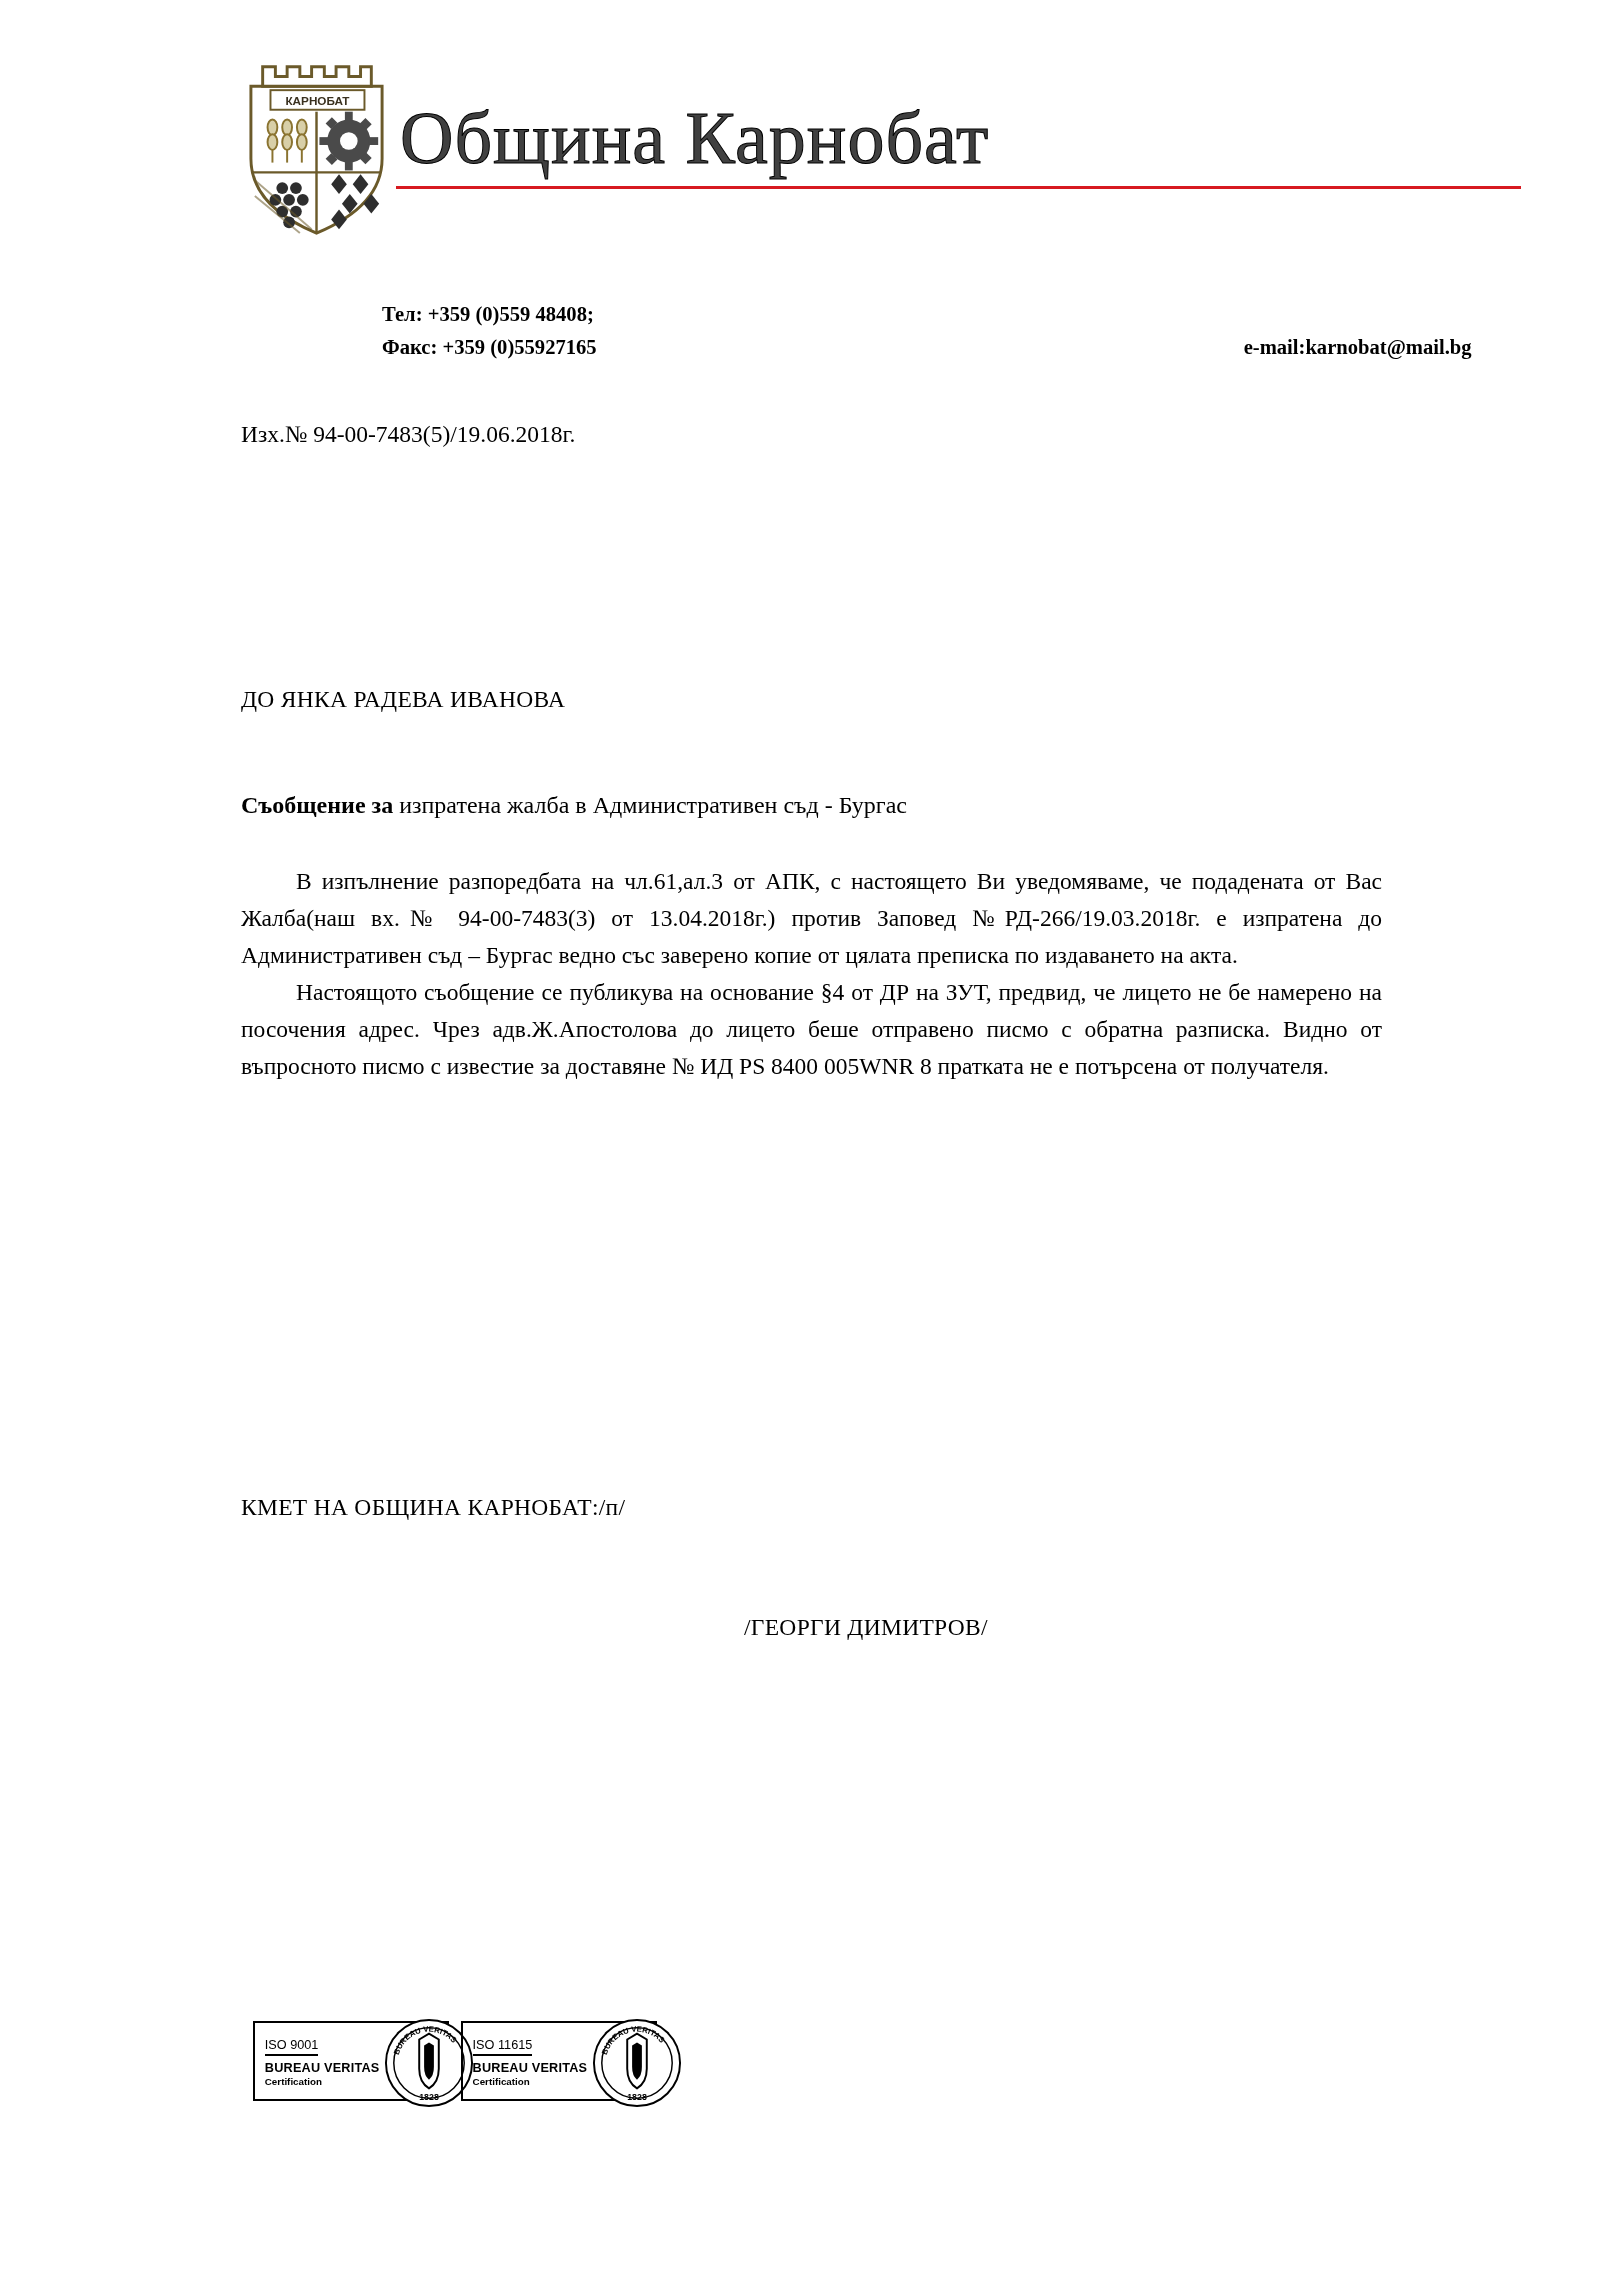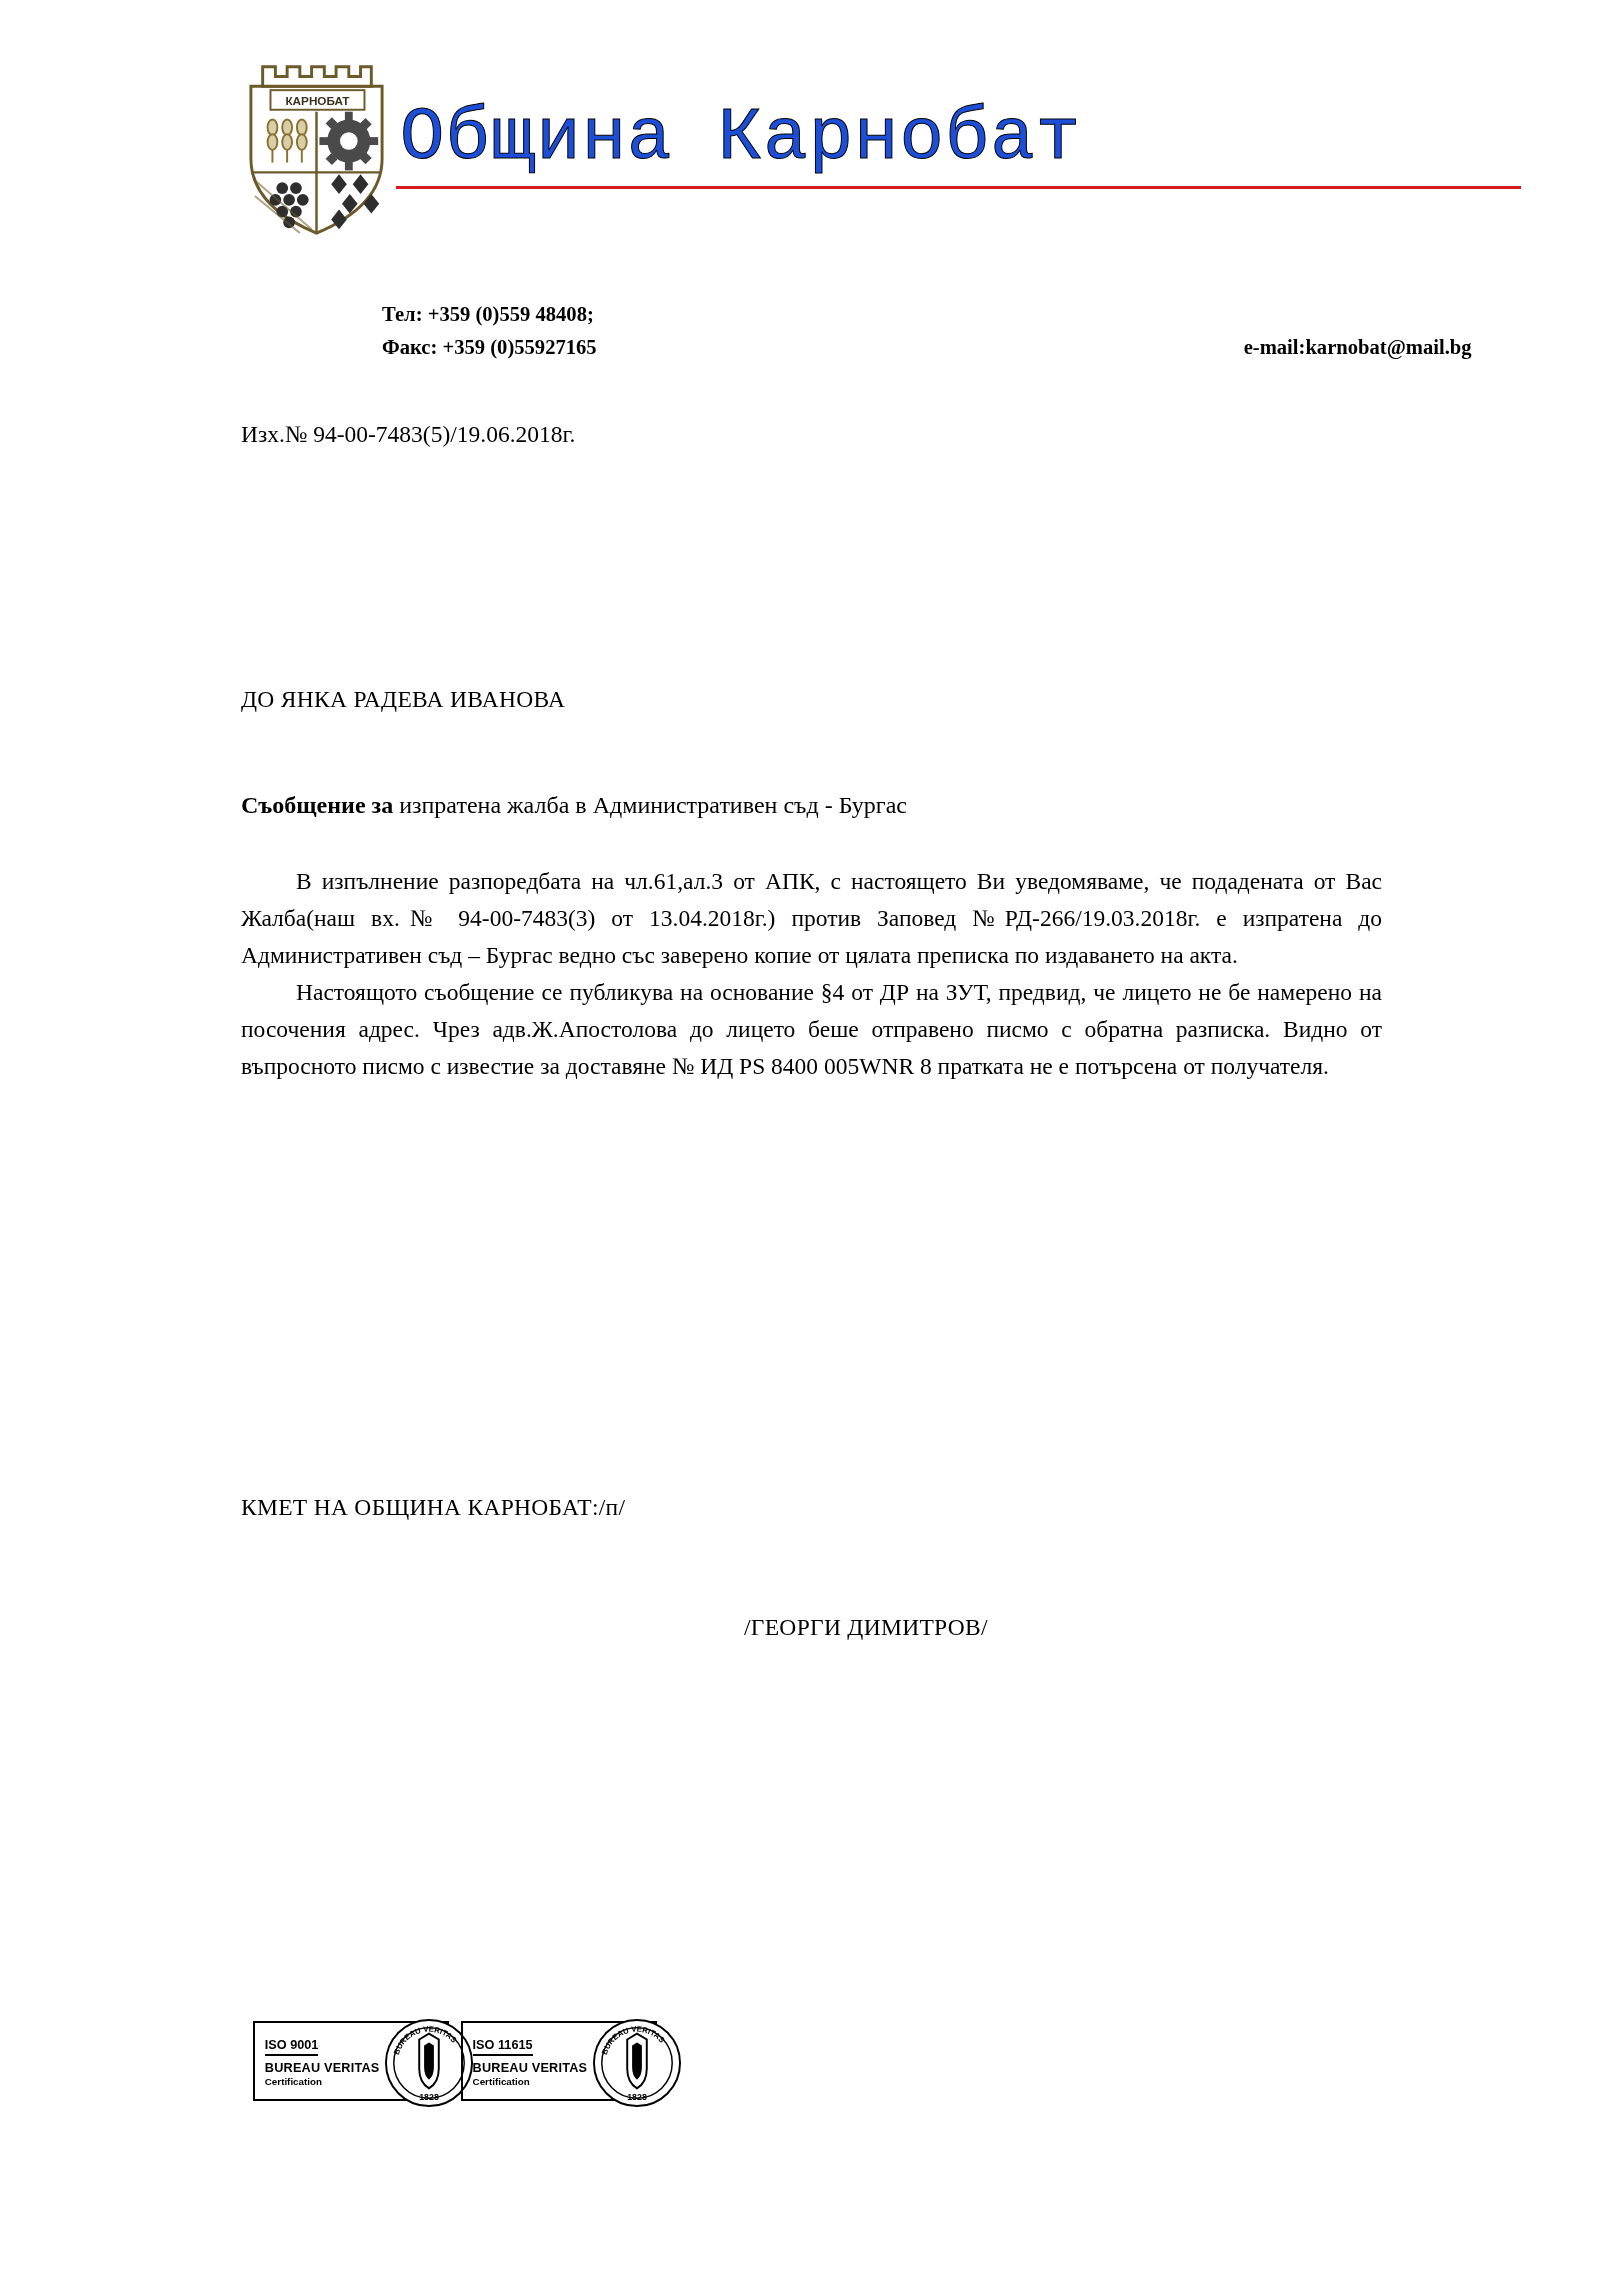--- a/index.html
+++ b/index.html
@@ -37,25 +37,25 @@
     top: 0;
     width: 147px;
     height: 186px;
   }
 
   .org-title {
     position: absolute;
     left: 400px;
     top: 45px;
     width: 1147px;
-    font-family: Liberation Mono, monospace;
+    font-family: Liberation Serif, serif;
     font-size: 74px;
     line-height: 84px;
     letter-spacing: 1px;
-    color: #1d4ed8;
+    color: #404040;
     white-space: nowrap;
     -webkit-text-stroke: 1px #000;
     text-shadow: 1px 0 0 #ffffff inset;
   }
 
   .rule-red {
     position: absolute;
     left: 396px;
     top: 135px;
     width: 1125px;
@@ -151,21 +151,21 @@
     display: flex;
     align-items: center;
   }
   .cert-text {
     padding-left: 9.8px;
     line-height: 1.15;
     font-family: "Liberation Sans", sans-serif;
   }
   .cert-iso {
     font-size: 12.7px;
-    font-weight: bold;
+    font-weight: normal;
     border-bottom: 2px solid #000;
     display: inline-block;
     padding-bottom: 2px;
     margin-bottom: 4.9px;
   }
   .cert-bv {
     font-size: 12.7px;
     font-weight: bold;
     letter-spacing: 0.2px;
   }

